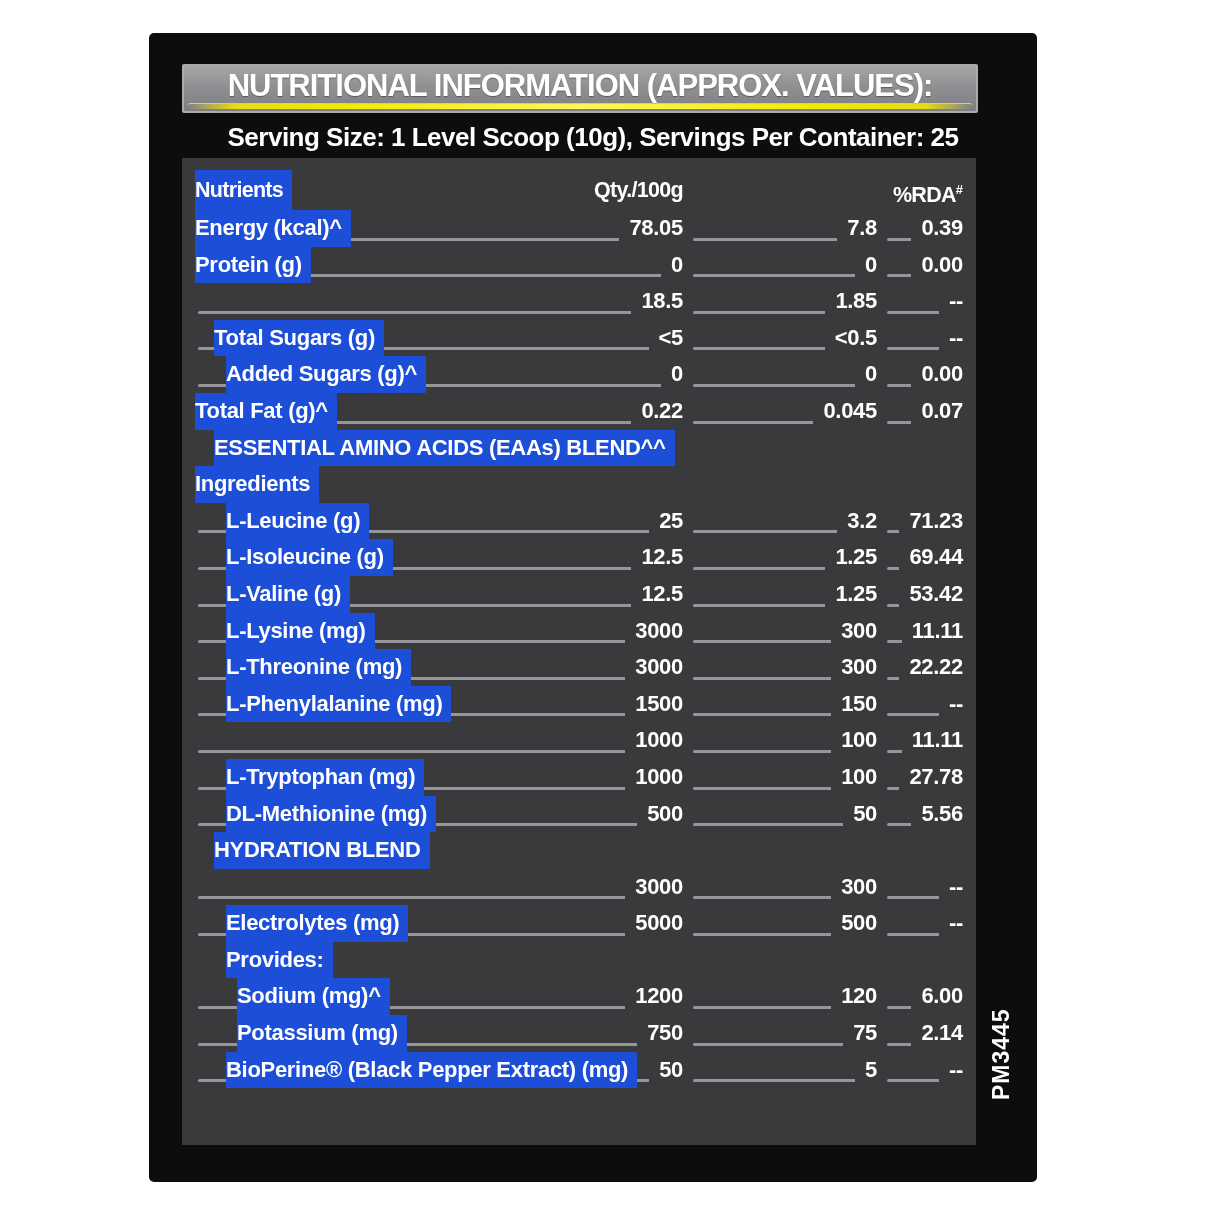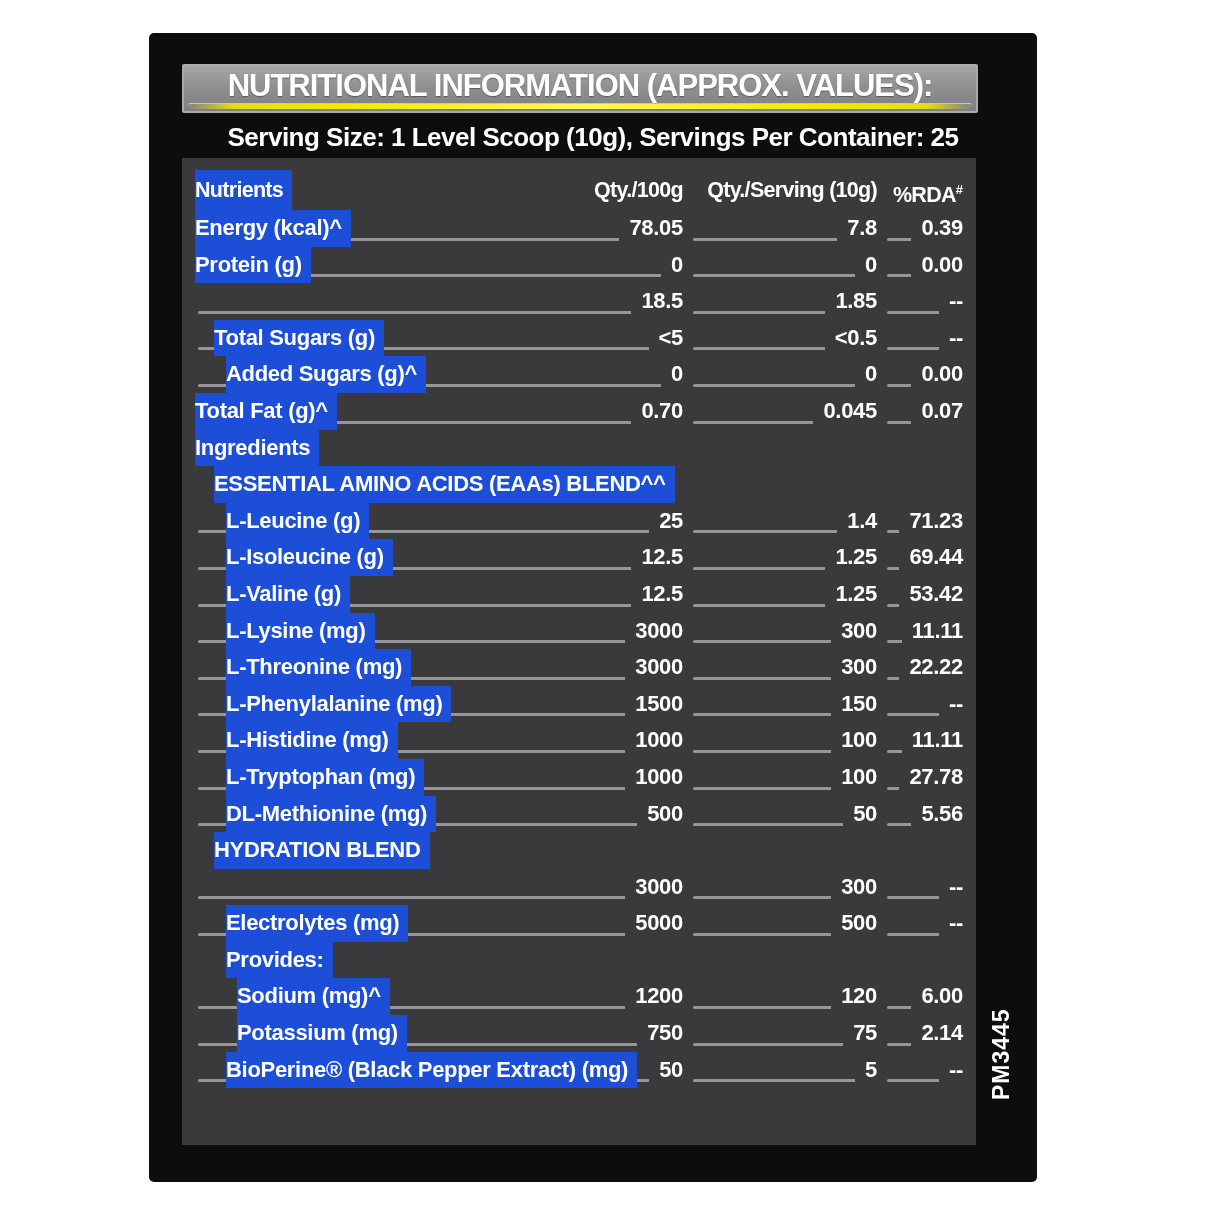--- a/index.html
+++ b/index.html
@@ -133,21 +133,20 @@
     <div class="title-text">NUTRITIONAL INFORMATION (APPROX. VALUES):</div>
     <div class="yellow-line"></div>
   </div>
 
   <div class="serving">Serving Size: 1 Level Scoop (10g), Servings Per Container: 25</div>
 
   <div class="panel">
     <div class="trow head">
       <span class="lbl ind0">Nutrients</span>
       <span class="val v1">Qty./100g</span>
-      <span class="val v2">Qty./Serving (10g)</span>
       <span class="val v3"><span>%RDA</span><sup>#</sup></span>
     </div>
     <div id="rows">
         <div class="trow">
           <span class="lbl ind0">Energy (kcal)^</span>
           <span class="line lineA"></span>
           <span class="line lineB"></span>
           <span class="line lineC"></span>
           <span class="val v1">78.05</span>
           <span class="val v2">7.8</span>
@@ -186,37 +185,37 @@
           <span class="line lineC"></span>
           <span class="val v1">0</span>
           <span class="val v2">0</span>
           <span class="val v3">0.00</span>
         </div>
         <div class="trow">
           <span class="lbl ind0">Total Fat (g)^</span>
           <span class="line lineA"></span>
           <span class="line lineB"></span>
           <span class="line lineC"></span>
-          <span class="val v1">0.70</span>
+          <span class="val v1">0.22</span>
           <span class="val v2">0.045</span>
           <span class="val v3">0.07</span>
         </div>
         <div class="trow section">
+          <span class="lbl ind1">ESSENTIAL AMINO ACIDS (EAAs) BLEND^^</span>
+        </div>
+        <div class="trow section">
           <span class="lbl ind0">Ingredients</span>
         </div>
-        <div class="trow section">
-          <span class="lbl ind1">ESSENTIAL AMINO ACIDS (EAAs) BLEND^^</span>
-        </div>
         <div class="trow">
           <span class="lbl ind2">L-Leucine (g)</span>
           <span class="line lineA"></span>
           <span class="line lineB"></span>
           <span class="line lineC"></span>
           <span class="val v1">25</span>
-          <span class="val v2">1.4</span>
+          <span class="val v2">3.2</span>
           <span class="val v3">71.23</span>
         </div>
         <div class="trow">
           <span class="lbl ind2">L-Isoleucine (g)</span>
           <span class="line lineA"></span>
           <span class="line lineB"></span>
           <span class="line lineC"></span>
           <span class="val v1">12.5</span>
           <span class="val v2">1.25</span>
           <span class="val v3">69.44</span>
@@ -251,21 +250,20 @@
         <div class="trow">
           <span class="lbl ind2">L-Phenylalanine (mg)</span>
           <span class="line lineA"></span>
           <span class="line lineB"></span>
           <span class="line lineC"></span>
           <span class="val v1">1500</span>
           <span class="val v2">150</span>
           <span class="val v3">--</span>
         </div>
         <div class="trow">
-          <span class="lbl ind2">L-Histidine (mg)</span>
           <span class="line lineA"></span>
           <span class="line lineB"></span>
           <span class="line lineC"></span>
           <span class="val v1">1000</span>
           <span class="val v2">100</span>
           <span class="val v3">11.11</span>
         </div>
         <div class="trow">
           <span class="lbl ind2">L-Tryptophan (mg)</span>
           <span class="line lineA"></span>

